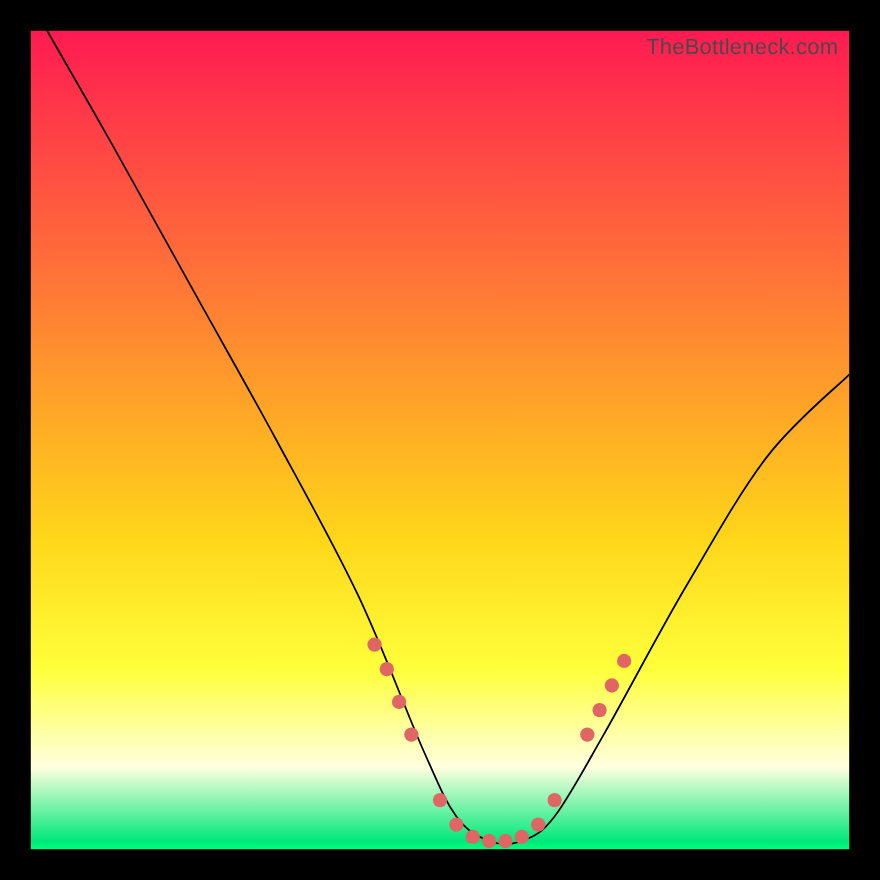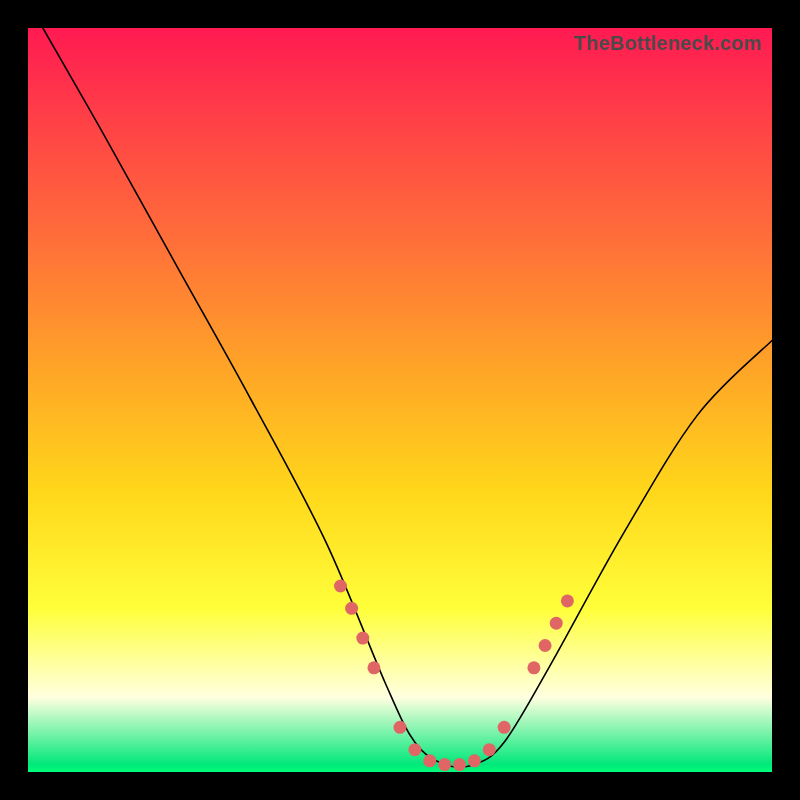--- a/index.html
+++ b/index.html
@@ -29,21 +29,21 @@
       #00e87a 99%,
       #00ff7a 100%
     );
   }
   .watermark {
     position: absolute;
     top: 4px;
     right: 10px;
     color: #4a4a4a;
     font-size: 20px;
-    font-weight: 700;
+    font-weight: 400;
     letter-spacing: 0.2px;
     pointer-events: none;
   }
   svg.curve {
     position: absolute;
     left: 0;
     top: 0;
     width: 744px;
     height: 744px;
     pointer-events: none;

